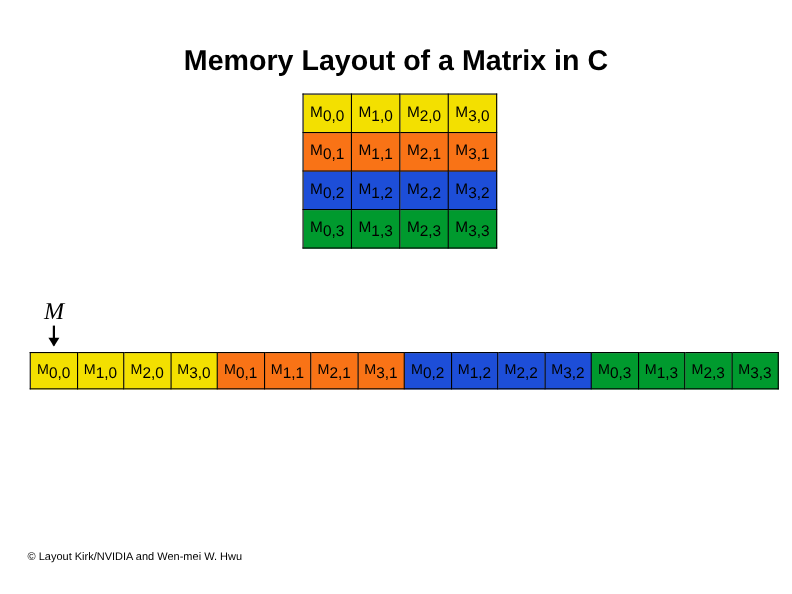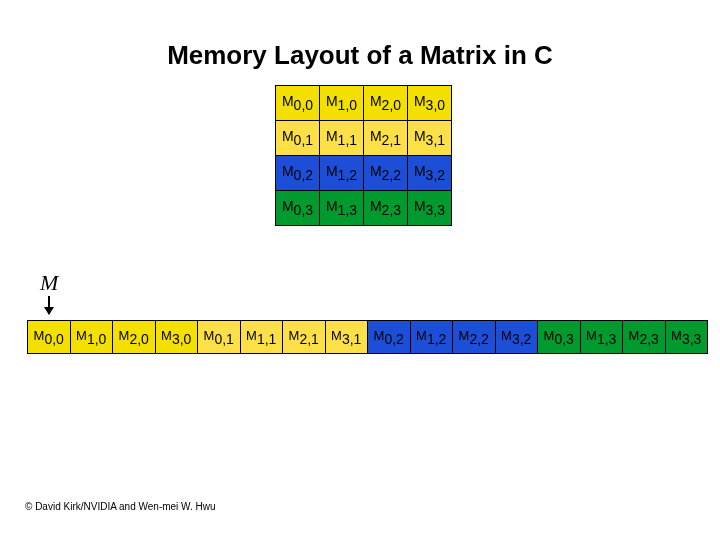--- a/index.html
+++ b/index.html
@@ -78,21 +78,21 @@
   .linear td {
     width: 41.5px;
     height: 32px;
     border: 1px solid #000;
     text-align: center;
     vertical-align: middle;
     font-size: 13px;
     padding: 0;
   }
   .row0 { background: #f3e000; }
-  .row1 { background: #fde047; }
+  .row1 { background: #f97316; }
   .row2 { background: #1d4ed8; }
   .row3 { background: #009a2e; margin-top: 46px; }
   .sub {
     font-size: 14px;
     vertical-align: sub;
     letter-spacing: 0px;
   }
   .footer {
     position: absolute;
     bottom: 28px;
@@ -156,15 +156,15 @@
       <td class="row2">M<span class="sub">2,2</span></td>
       <td class="row2">M<span class="sub">3,2</span></td>
       <td class="row3">M<span class="sub">0,3</span></td>
       <td class="row3">M<span class="sub">1,3</span></td>
       <td class="row3">M<span class="sub">2,3</span></td>
       <td class="row3">M<span class="sub">3,3</span></td>
     </tr>
   </tbody>
     </table>
 
-  <div class="footer">© David Kirk/NVIDIA and Wen-mei W. Hwu</div>
+  <div class="footer">© Layout Kirk/NVIDIA and Wen-mei W. Hwu</div>
 
 </div>
 
 </body></html>

